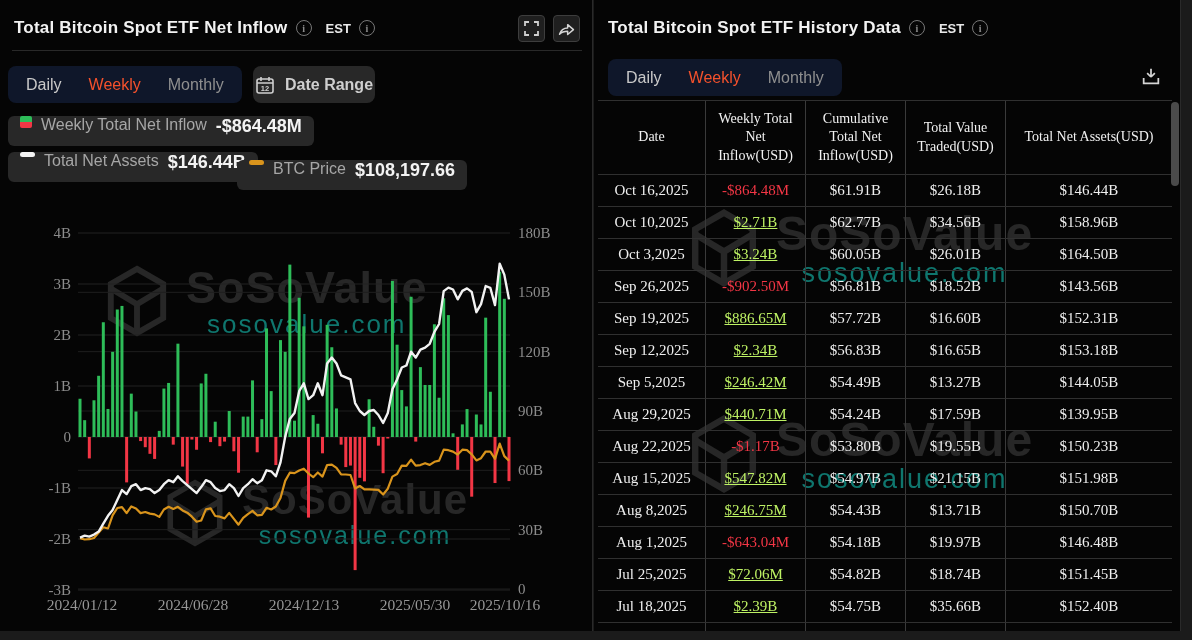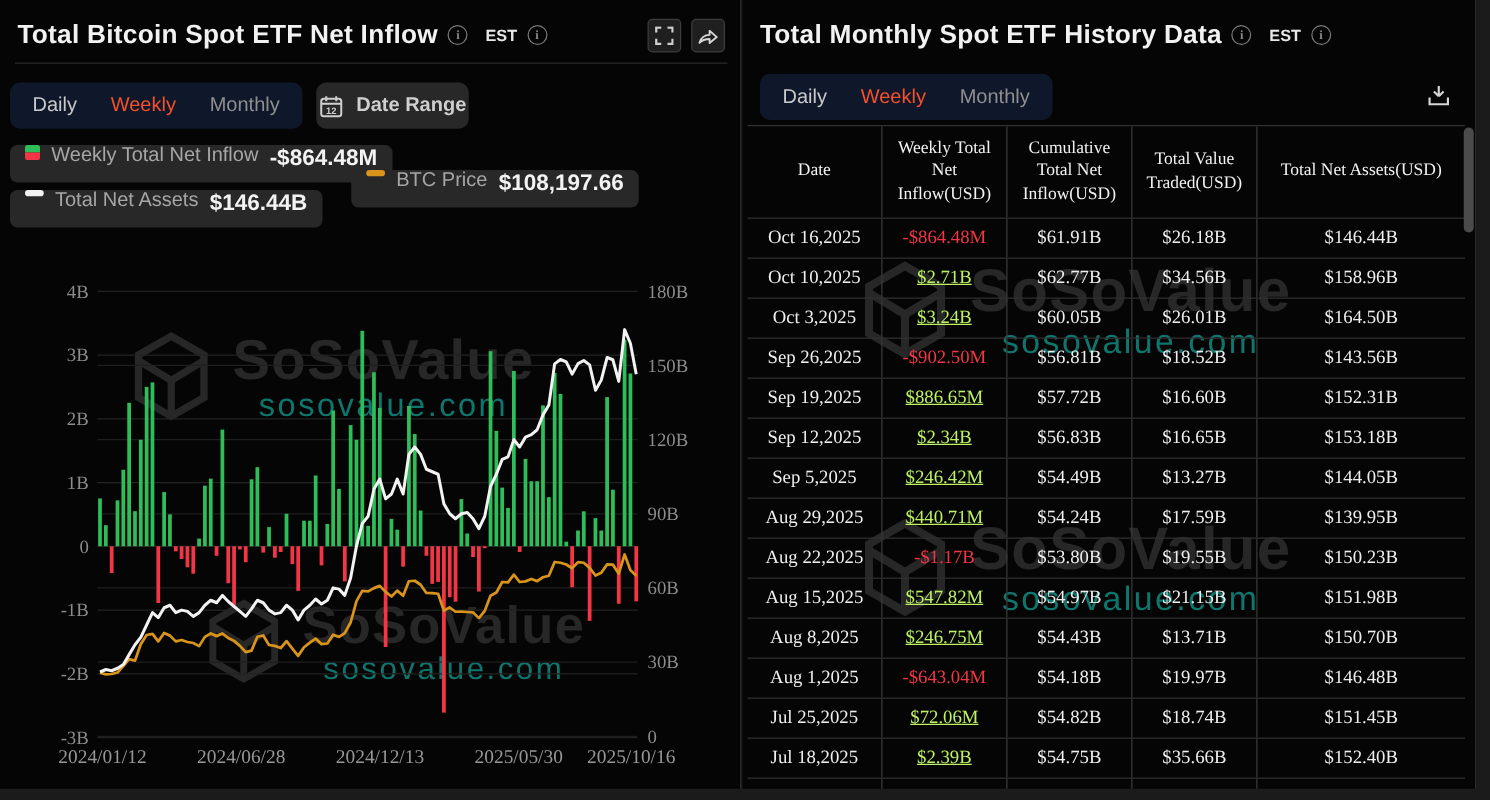--- a/index.html
+++ b/index.html
@@ -5,21 +5,21 @@
   * { margin:0; padding:0; box-sizing:border-box; }
   html,body { width:1192px; height:640px; background:#1b1b1b; overflow:hidden;
               font-family:"Liberation Sans",sans-serif; color:#f0f0f0; }
   .panel { position:absolute; top:0; height:631px; background:#050505; overflow:hidden; }
   #left-panel  { left:0; width:593px; border-right:1px solid #2a2a2a; }
   #right-panel { left:594px; width:587px; border-right:1px solid #2a2a2a; }
 
   
   .title-row { position:absolute; top:12px; left:14px; right:12px; height:32px;
                display:flex; align-items:center; gap:8px; }
-  .panel-title { font-size:21px; font-weight:bold; color:#f2f2f2; letter-spacing:.2px; }
+  .panel-title { font-size:17px; font-weight:bold; color:#f2f2f2; letter-spacing:.2px; }
   .info-icon { width:16px; height:16px; border:1.4px solid #777; border-radius:50%;
                color:#8a8a8a; font:bold 10px "Liberation Serif",serif; display:flex;
                align-items:center; justify-content:center; flex:0 0 auto; }
   .est { font-size:13px; font-weight:bold; color:#e8e8e8; margin-left:6px; }
   .icon-btn { width:27px; height:27px; background:#1f1f1f; border:1px solid #3d3d3d;
               border-radius:4px; display:flex; align-items:center; justify-content:center; }
   .tab-group { position:absolute; height:37px; background:#0f172a; border-radius:8px;
                display:flex; align-items:center; padding:0 18px; gap:27px; font-size:16px; }
   .tab { color:#c9c9c9; cursor:pointer; }
   .tab.muted { color:#8f8f8f; }
@@ -112,21 +112,21 @@
         <i style="background:#f23645"></i>
       </span>
     <span class="legend-label">Weekly Total Net Inflow</span>
     <span class="legend-value">-$864.48M</span>
   </div>
   <div class="legend-badge" style="top:152px; left:8px;">
     <span class="dash" style="background:#f2f2f2"></span>
     <span class="legend-label">Total Net Assets</span>
     <span class="legend-value">$146.44B</span>
   </div>
-  <div class="legend-badge" style="top:136px; left:237px;margin-left:44px;">
+  <div class="legend-badge" style="top:160px; left:237px;">
     <span class="dash" style="background:#d9941c"></span>
     <span class="legend-label">BTC Price</span>
     <span class="legend-value">$108,197.66</span>
   </div>
 
   <div class="wm" style="left:104px; top:264px;">
     <svg width="66" height="72" viewBox="0 0 100 110">
       <path d="M50 6 L90 29 V81 L50 104 L10 81 V29 Z" fill="none" stroke="#272727" stroke-width="9"></path>
       <path d="M50 104 V60 M50 60 L90 36 M50 60 L10 36" fill="none" stroke="#272727" stroke-width="9"></path>
     </svg>
@@ -277,21 +277,21 @@
         <rect x="507.50" y="437.00" width="3" height="44.09" fill="#f23645"></rect>
       </g>
       <polyline fill="none" stroke="#d9941c" stroke-width="2.2" stroke-linejoin="round" points="80.0,538.2 84.7,539.5 89.3,539.2 94.0,538.0 98.7,532.6 103.3,527.3 108.0,528.5 112.6,515.4 117.3,508.0 122.0,507.1 126.6,513.1 131.3,506.4 136.0,508.5 140.6,513.1 145.3,512.0 149.9,513.6 154.6,514.4 159.3,516.9 163.9,509.5 168.6,506.8 173.3,508.9 177.9,506.8 182.6,510.4 187.3,512.7 191.9,516.7 196.6,521.7 201.2,520.5 205.9,509.4 210.6,508.4 215.2,516.0 219.9,516.7 224.6,518.4 229.2,512.9 233.9,518.9 238.5,524.7 243.2,517.8 247.9,514.1 252.5,510.9 257.2,515.3 261.9,514.8 266.5,507.8 271.2,509.5 275.8,506.5 280.5,498.0 285.2,480.9 289.8,472.7 294.5,473.1 299.2,470.5 303.8,468.7 308.5,473.5 313.2,477.2 317.8,472.5 322.5,476.6 327.1,465.0 331.8,464.6 336.5,467.8 341.1,474.4 345.8,474.5 350.5,475.0 355.1,488.5 359.8,486.0 364.4,489.4 369.1,489.3 373.8,489.6 378.4,489.9 383.1,494.5 387.8,488.7 392.4,476.6 397.1,474.0 401.8,465.6 406.4,465.9 411.1,459.7 415.7,465.6 420.4,465.1 425.1,463.2 429.7,464.9 434.4,461.8 439.1,460.6 443.7,449.6 448.4,450.2 453.0,451.6 457.7,454.6 462.4,449.7 467.0,450.2 471.7,454.3 476.4,460.4 481.0,458.2 485.7,451.5 490.3,451.7 495.0,458.9 499.7,443.6 504.3,456.1 509.0,460.6"></polyline>
       <polyline fill="none" stroke="#f2f2f2" stroke-width="2.4" stroke-linejoin="round" points="80.0,537.6 84.7,535.6 89.3,536.6 94.0,534.6 98.7,531.6 103.3,523.7 108.0,515.8 112.6,509.9 117.3,500.0 122.0,490.1 126.6,494.1 131.3,486.2 136.0,484.2 140.6,490.1 145.3,488.1 149.9,489.1 154.6,493.1 159.3,490.1 163.9,484.2 168.6,480.2 173.3,482.2 177.9,476.3 182.6,481.2 187.3,485.2 191.9,489.1 196.6,493.1 201.2,487.1 205.9,480.2 210.6,482.2 215.2,488.1 219.9,491.1 224.6,490.1 229.2,484.2 233.9,488.1 238.5,496.0 243.2,488.1 247.9,484.2 252.5,479.2 257.2,483.2 261.9,480.2 266.5,470.3 271.2,471.3 275.8,476.3 280.5,462.4 285.2,436.7 289.8,418.9 294.5,413.0 299.2,391.2 303.8,383.3 308.5,399.1 313.2,395.2 317.8,383.3 322.5,395.2 327.1,363.5 331.8,357.6 336.5,363.5 341.1,375.4 345.8,377.4 350.5,379.4 355.1,403.1 359.8,411.0 364.4,415.0 369.1,411.0 373.8,410.0 378.4,415.0 383.1,422.9 387.8,413.0 392.4,389.2 397.1,379.4 401.8,367.5 406.4,365.5 411.1,351.7 415.7,357.6 420.4,349.7 425.1,347.7 429.7,343.8 434.4,331.9 439.1,324.0 443.7,291.1 448.4,287.6 453.0,289.5 457.7,299.3 462.4,290.9 467.0,288.4 471.7,291.9 476.4,312.2 481.0,304.1 485.7,286.0 490.3,287.8 495.0,305.1 499.7,263.7 504.3,274.6 509.0,299.4"></polyline>
     </svg>
 </div>
 
 <div class="panel" id="right-panel">
 
   <div class="title-row">
-    <span class="panel-title">Total Monthly Spot ETF History Data</span>
+    <span class="panel-title">Total Bitcoin Spot ETF History Data</span>
     <span class="info-icon">i</span>
     <span class="est">EST</span>
     <span class="info-icon">i</span>
   </div>
 
   <div class="tab-group" id="rp-tabs">
     <span class="tab">Daily</span>
     <span class="tab active">Weekly</span>
     <span class="tab muted">Monthly</span>
   </div>

